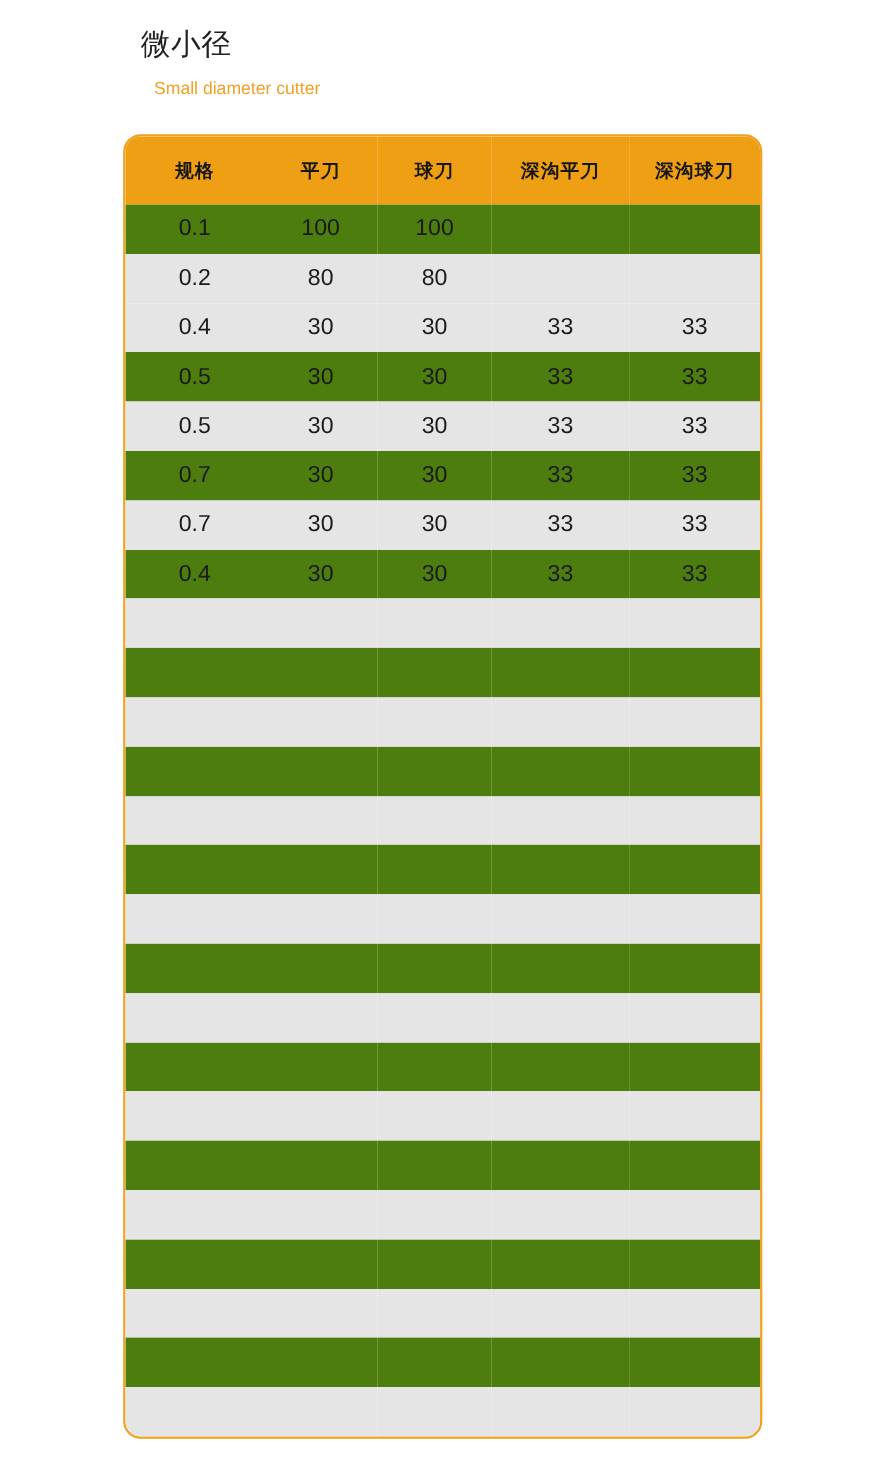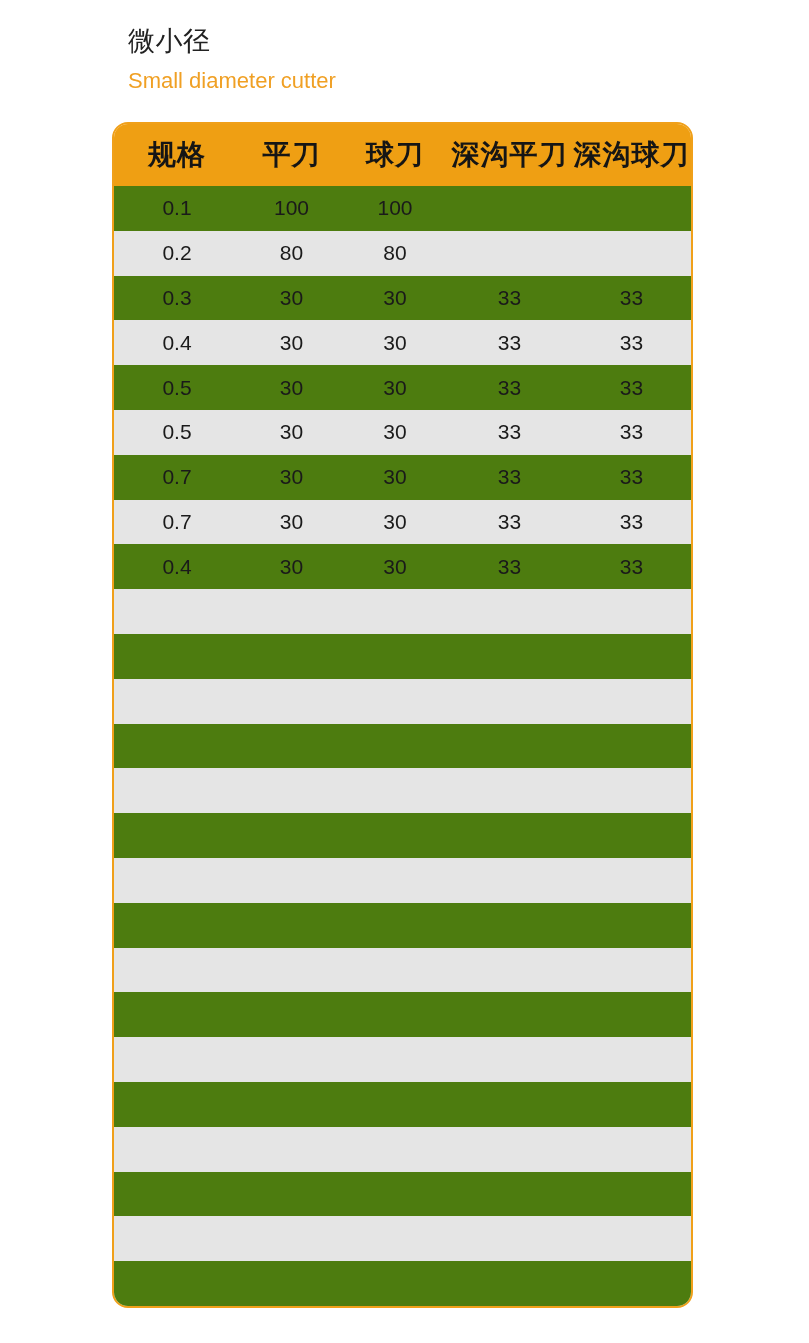--- a/index.html
+++ b/index.html
@@ -34,25 +34,25 @@
     font-size: 27px;
     line-height: 38px;
     color: #222222;
     font-weight: 400;
     letter-spacing: 0.5px;
     margin: 0;
     padding: 0;
     font-family: "DejaVu Sans", "Liberation Sans", sans-serif;
   }
   .heading-subtitle {
-    font-size: 22px;
+    font-size: 16px;
     line-height: 24px;
     color: #F0A024;
     font-weight: 400;
-    margin: 0;
+    margin: 12px;
     padding: 0;
     margin-top: 9px;
     font-family: "Liberation Sans", "DejaVu Sans", sans-serif;
   }
 
   
   .spec-table-wrap {
     position: absolute;
     left: 112px;
     top: 122px;
@@ -80,21 +80,21 @@
     border: 0;
   }
 
   
   thead tr {
     height: 62px;
   }
   thead th {
     background: #EF9F13;
     color: #151515;
-    font-size: 28px;
+    font-size: 17px;
     font-weight: 700;
     letter-spacing: 1px;
     font-family: "DejaVu Sans", "Liberation Sans", sans-serif;
     border-right: 1px solid #F6B94A;
   }
   thead th:last-child {
     border-right: 0;
   }
 
   
@@ -161,27 +161,20 @@
             <td></td>
             <td></td>
           </tr>
           <tr class="row-odd">
             <td>0.2</td>
             <td>80</td>
             <td>80</td>
             <td></td>
             <td></td>
           </tr>
-          <tr class="row-even">
-            <td>0.3</td>
-            <td>30</td>
-            <td>30</td>
-            <td>33</td>
-            <td>33</td>
-          </tr>
           <tr class="row-odd">
             <td>0.4</td>
             <td>30</td>
             <td>30</td>
             <td>33</td>
             <td>33</td>
           </tr>
           <tr class="row-even">
             <td>0.5</td>
             <td>30</td>

